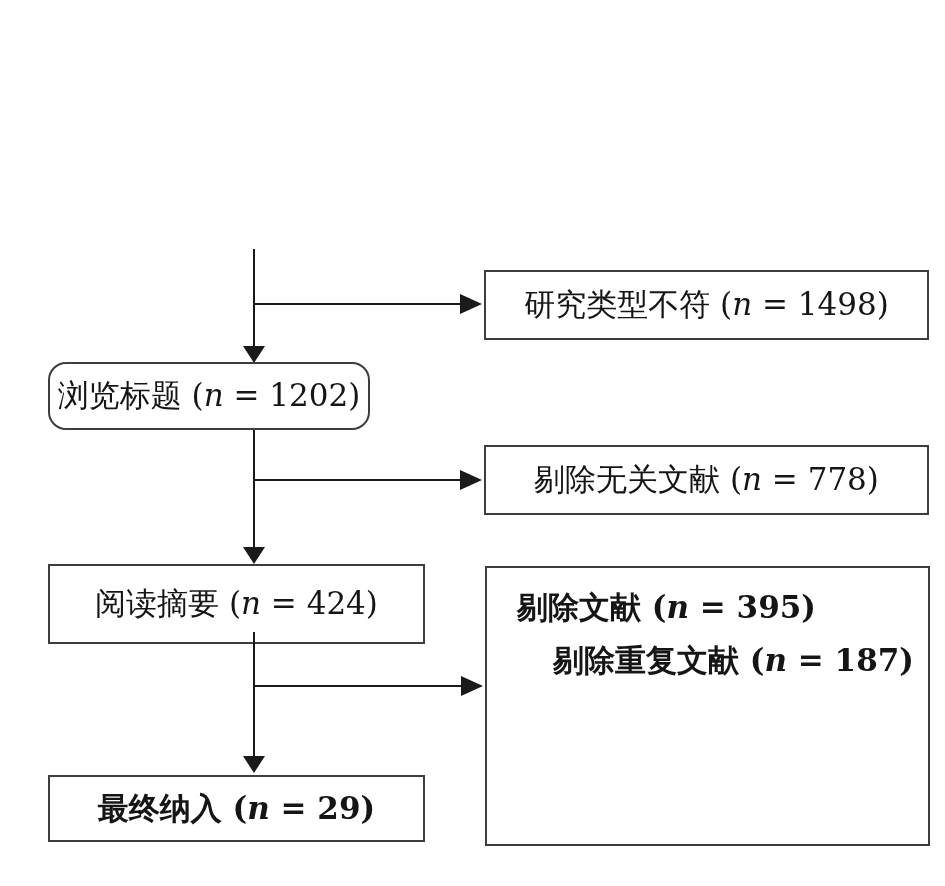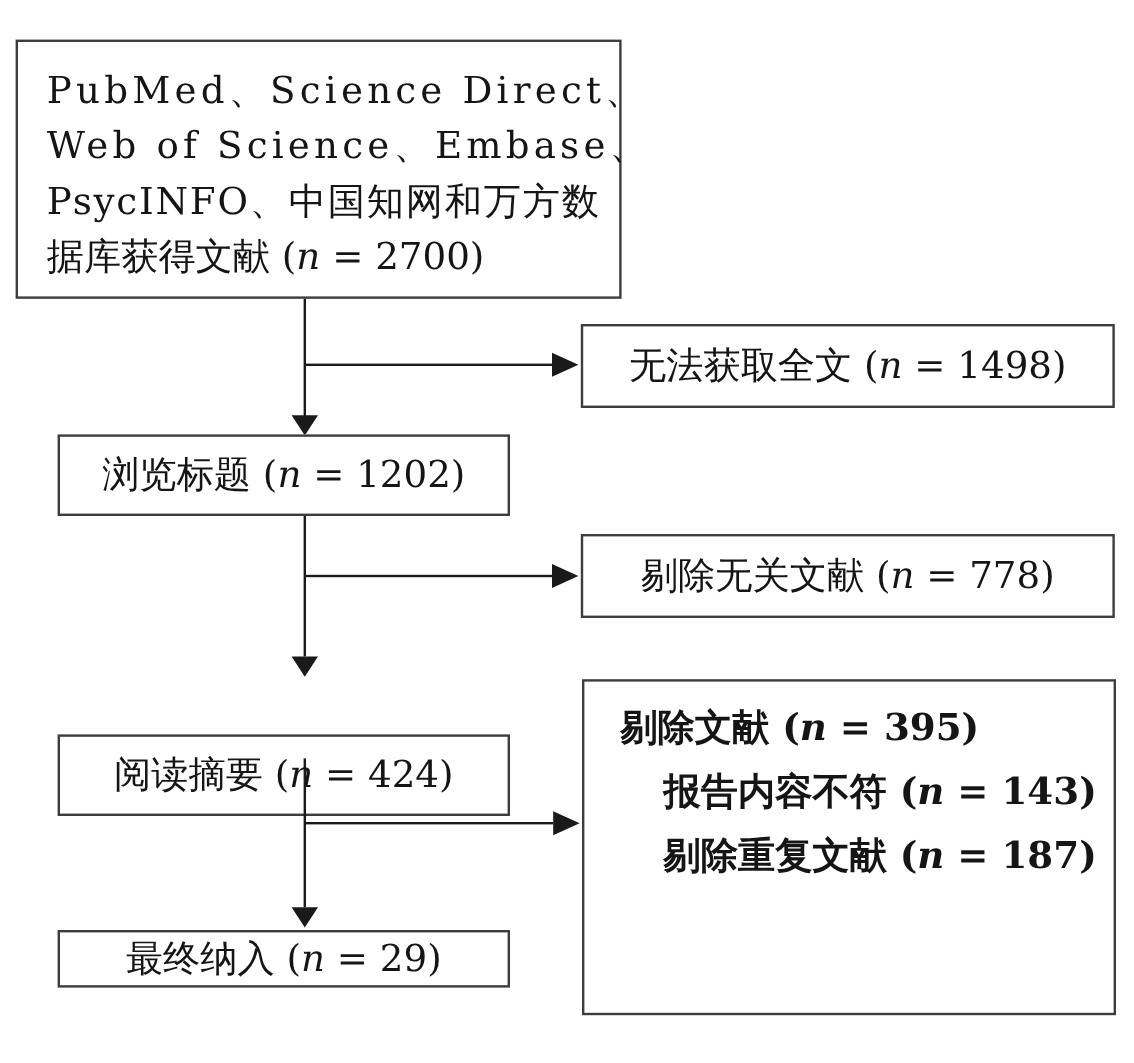--- a/index.html
+++ b/index.html
@@ -54,61 +54,54 @@
     border-top: 10px solid transparent;
     border-bottom: 10px solid transparent;
     border-left: 22px solid #1a1a1a;
   }
 </style>
 </head>
 <body>
 
 <div class="canvas">
 
-  <div class="box source-box" style="left:13px; top:33px; width:505px; height:216px;">
-    <div class="src-line ls-wide">PubMed、Science Direct、</div>
-    <div class="src-line ls-wide">Web of Science、Embase、</div>
-    <div class="src-line ls-slight">PsycINFO、中国知网和万方数</div>
-    <div class="src-line"><span>据库获得文献 (</span><span class="var-n">n</span><span> = 2700)</span></div>
-  </div>
 
   <div class="vline" style="left:253px; top:249px; height:99px;"></div>
   <div class="arrow-down" style="left:243px; top:346px;"></div>
 
   <div class="hline" style="left:254px; top:303px; width:206px;"></div>
   <div class="arrow-right" style="left:460px; top:294px;"></div>
   <div class="box center-box" style="left:484px; top:270px; width:445px; height:70px;">
-    <span><span>无法获取全文 (</span><span class="var-n">n</span><span> = 1498)</span></span>
+    <span><span>研究类型不符 (</span><span class="var-n">n</span><span> = 1498)</span></span>
   </div>
 
-  <div class="box center-box" style="left:48px; top:362px; width:377px; height:68px;">
+  <div class="box center-box" style="left:48px; top:362px; width:322px; height:68px;border-radius:18px;">
     <span><span>浏览标题 (</span><span class="var-n">n</span><span> = 1202)</span></span>
   </div>
 
   <div class="vline" style="left:253px; top:430px; height:117px;"></div>
   <div class="arrow-down" style="left:243px; top:547px;"></div>
 
   <div class="hline" style="left:254px; top:479px; width:206px;"></div>
   <div class="arrow-right" style="left:460px; top:470px;"></div>
   <div class="box center-box" style="left:484px; top:445px; width:445px; height:70px;">
     <span><span>剔除无关文献 (</span><span class="var-n">n</span><span> = 778)</span></span>
   </div>
 
-  <div class="box center-box" style="left:48px; top:564px; width:377px; height:68px;margin-top:48px;">
+  <div class="box center-box" style="left:48px; top:564px; width:377px; height:80px;">
     <span><span>阅读摘要 (</span><span class="var-n">n</span><span> = 424)</span></span>
   </div>
 
   <div class="vline" style="left:253px; top:632px; height:124px;"></div>
   <div class="arrow-down" style="left:243px; top:756px;"></div>
 
   <div class="hline" style="left:254px; top:685px; width:207px;"></div>
   <div class="arrow-right" style="left:461px; top:676px;"></div>
   <div class="box excluded-box" style="left:485px; top:566px; width:445px; height:280px;font-weight:bold;">
     <div class="excl-line"><span>剔除文献 (</span><span class="var-n">n</span><span> = 395)</span></div>
-    <div class="excl-line indent"><span>报告内容不符 (</span><span class="var-n">n</span><span> = 143)</span></div>
     <div class="excl-line indent"><span>剔除重复文献 (</span><span class="var-n">n</span><span> = 187)</span></div>
   </div>
 
-  <div class="box center-box" style="left:48px; top:775px; width:377px; height:48px;">
+  <div class="box center-box" style="left:48px; top:775px; width:377px; height:67px;font-weight:bold;">
     <span><span>最终纳入 (</span><span class="var-n">n</span><span> = 29)</span></span>
   </div>
 
 </div>
 
 </body></html>

